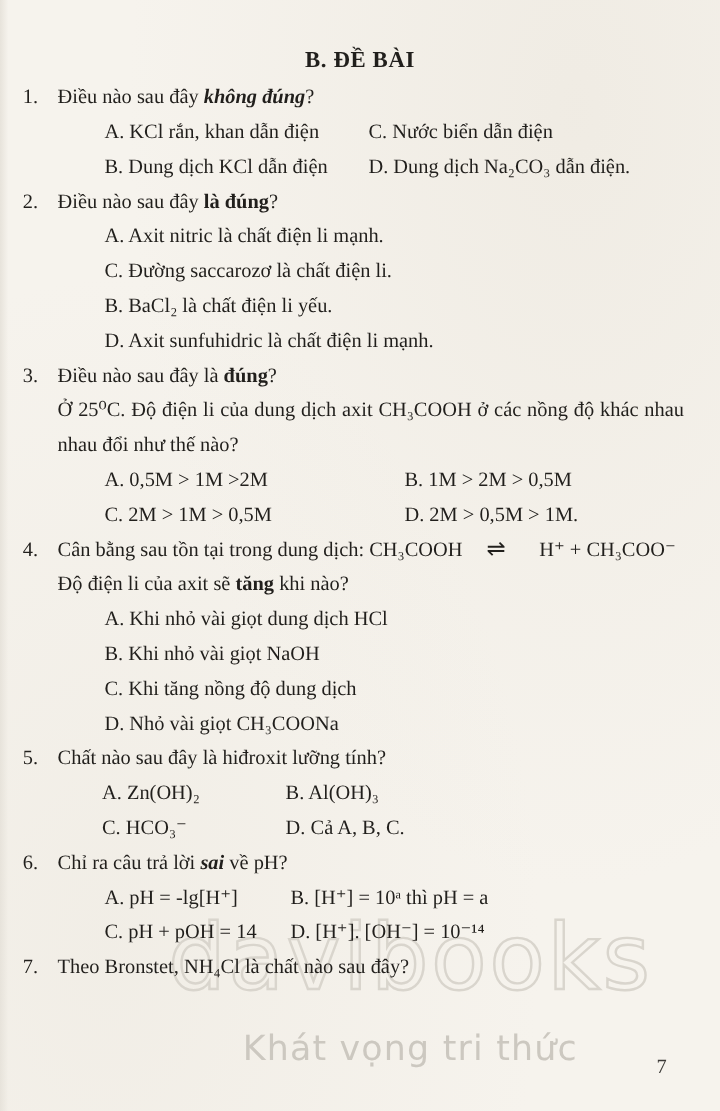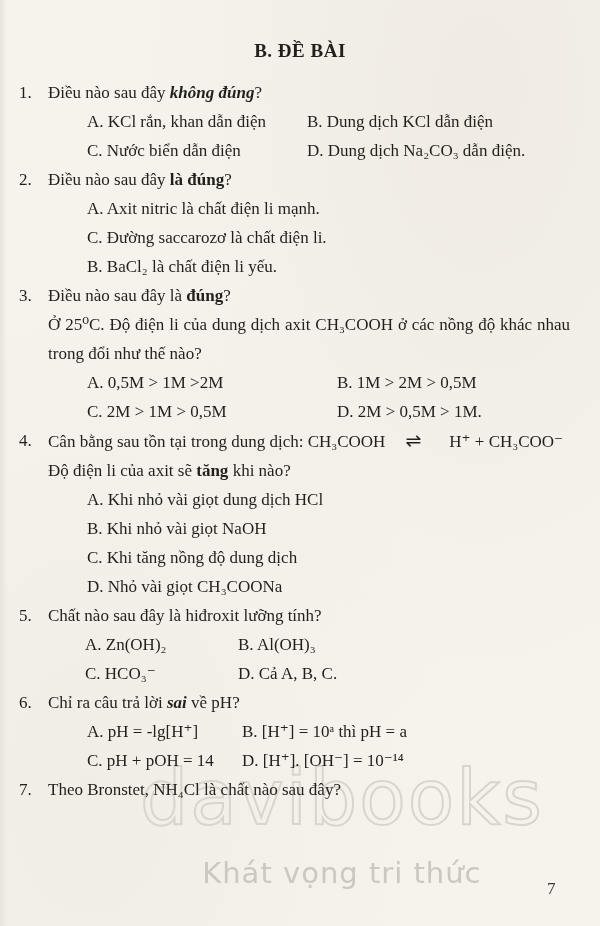--- a/index.html
+++ b/index.html
@@ -20,21 +20,20 @@
     background:linear-gradient(to right,#e7e3db,rgba(231,227,219,0));
   }
   .content{position:relative;z-index:1;}
   .doc-title{
     text-align:center;
     font-weight:bold;
     font-size:19px;
     letter-spacing:.5px;
     padding-top:40px;
     height:26px;
-    margin-bottom:12px;
   }
   .q{position:relative;padding-left:48px;padding-right:30px;}
   .q-num{position:absolute;left:19px;top:0;line-height:29px;}
   .line{line-height:29px;}
   .stem{line-height:29px;}
   .b{font-weight:bold;}
   .bi{font-weight:bold;font-style:italic;}
   .opts{margin-left:39px;}
   .opts-narrow{margin-left:37px;}
   .grid{display:grid;}
@@ -83,41 +82,42 @@
   </div>
 
   <div class="content">
     <div class="doc-title">B. ĐỀ BÀI</div>
 
     <div class="q">
       <span class="q-num">1.</span>
       <div class="stem"><span>Điều nào sau đây </span><span class="bi">không đúng</span><span>?</span></div>
       <div class="opts grid cols-q1">
         <div class="opt">A. KCl rắn, khan dẫn điện</div>
+        <div class="opt">C. Nước biển dẫn điện</div>
         <div class="opt">B. Dung dịch KCl dẫn điện</div>
-        <div class="opt">C. Nước biển dẫn điện</div>
         <div class="opt">D. Dung dịch Na₂CO₃ dẫn điện.</div>
       </div>
     </div>
 
     <div class="q">
       <span class="q-num">2.</span>
       <div class="stem"><span>Điều nào sau đây </span><span class="b">là đúng</span><span>?</span></div>
       <div class="opts">
         <div class="opt">A. Axit nitric là chất điện li mạnh.</div>
         <div class="opt">C. Đường saccarozơ là chất điện li.</div>
         <div class="opt">B. BaCl₂ là chất điện li yếu.</div>
+        <div class="opt">D. Axit sunfuhidric là chất điện li mạnh.</div>
       </div>
     </div>
 
     <div class="q">
       <span class="q-num">3.</span>
       <div class="stem"><span>Điều nào sau đây là </span><span class="b">đúng</span><span>?</span></div>
       <div class="line justify1">Ở 25⁰C. Độ điện li của dung dịch axit CH₃COOH ở các nồng độ khác nhau</div>
-      <div class="line">trong đổi như thế nào?</div>
+      <div class="line">nhau đổi như thế nào?</div>
       <div class="opts grid cols-q3">
         <div class="opt">A. 0,5M &gt; 1M &gt;2M</div>
         <div class="opt">B. 1M &gt; 2M &gt; 0,5M</div>
         <div class="opt">C. 2M &gt; 1M &gt; 0,5M</div>
         <div class="opt">D. 2M &gt; 0,5M &gt; 1M.</div>
       </div>
     </div>
 
     <div class="q">
       <span class="q-num">4.</span>

